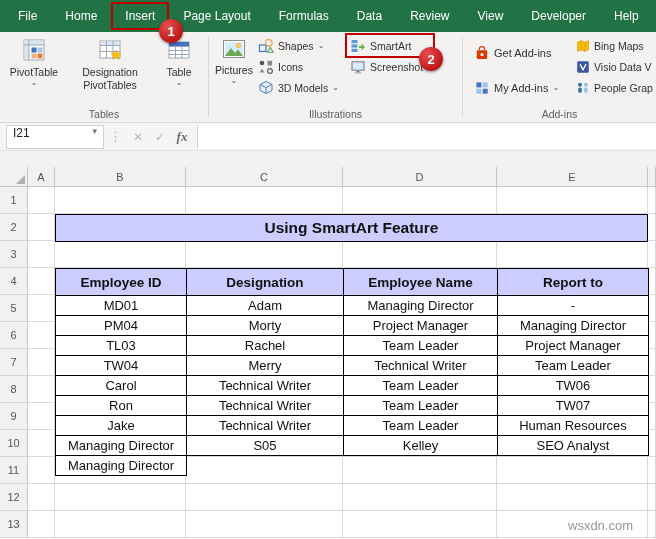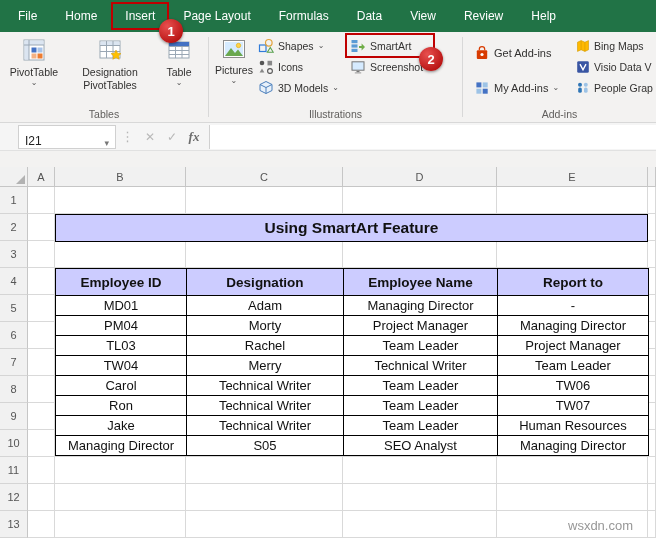--- a/index.html
+++ b/index.html
@@ -39,21 +39,21 @@
   .midcol{left:46px}
   .rightcol{left:138px}
   .addin-left{position:absolute;left:8px;top:10px;display:flex;flex-direction:column;gap:13px}
   .addin-left .smbtn{height:22px;font-size:11px}
   .addin-right{position:absolute;left:110px;top:3px;display:flex;flex-direction:column}
 
   
   .fbar{position:absolute;top:123px;left:0;width:656px;height:28px;background:#f5f5f5;
     display:flex;align-items:center;border-bottom:1px solid #e1e1e1}
   .namebox{width:98px;height:24px;background:#fff;border:1px solid #d0d0d0;display:flex;
-    align-items:flex-end;margin-left:18px;padding:0 6px;font-size:12px;color:#222}
+    align-items:flex-start;margin-left:6px;padding:0 6px;font-size:12px;color:#222}
   .namebox .nb-val{flex:1}
   .nb-arrow{font-size:9px;color:#777}
   .fb-dots{color:#b5b5b5;font-size:13px;margin:0 5px}
   .fb-btn{width:22px;text-align:center;font-size:12px;color:#b8b8b8;cursor:pointer}
   .fb-fx{font-family:"Liberation Serif",serif;font-style:italic;font-weight:bold;color:#6d6d6d;font-size:13px}
   .fb-input{flex:1;height:24px;background:#fff;border-left:1px solid #d0d0d0;margin-left:4px}
 
   
   .gapstrip{position:absolute;top:151px;left:0;width:656px;height:16px;background:#f3f2f1}
   .colheaders{position:absolute;top:167px;left:0;width:656px;height:20px;display:flex;background:#f1f1f1;border-bottom:1px solid #c6c6c6}
@@ -83,22 +83,23 @@
 </head>
 <body>
 
 <div class="tabbar">
   <div class="tab">File</div>
   <div class="tab">Home</div>
   <div class="tab selected">Insert</div>
   <div class="tab">Page Layout</div>
   <div class="tab">Formulas</div>
   <div class="tab">Data</div>
+  <div class="tab">Review</div>
   <div class="tab">View</div>
-  <div class="tab">Review</div>
+  <div class="tab">Developer</div>
   <div class="tab">Help</div>
 </div>
 
 <div class="badge badge1">1</div>
 <div class="badge badge2">2</div>
 
 <div class="ribbon">
 
   <div class="group g-tables">
     <div class="bigrow">
@@ -427,17 +428,18 @@
     <div class="td">Ron</div>
     <div class="td">Technical Writer</div>
     <div class="td">Team Leader</div>
     <div class="td">TW07</div>
     <div class="td">Jake</div>
     <div class="td">Technical Writer</div>
     <div class="td">Team Leader</div>
     <div class="td">Human Resources</div>
     <div class="td">Managing Director</div>
     <div class="td">S05</div>
+    <div class="td">Kelley</div>
     <div class="td">SEO Analyst</div>
     <div class="td">Managing Director</div>
   </div>
 
 <div class="watermark">wsxdn.com</div>
 
 </body></html>

